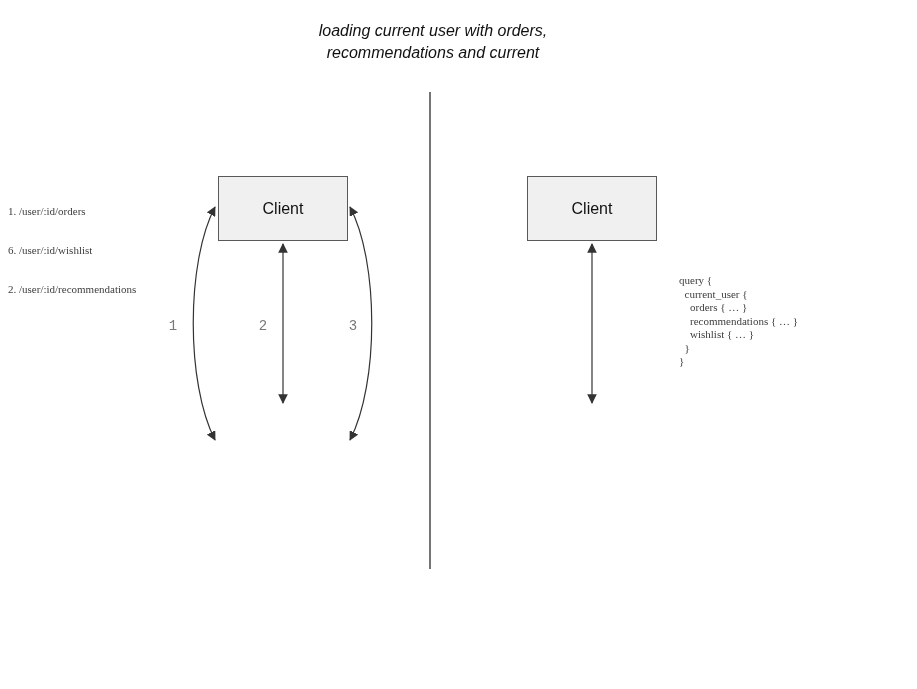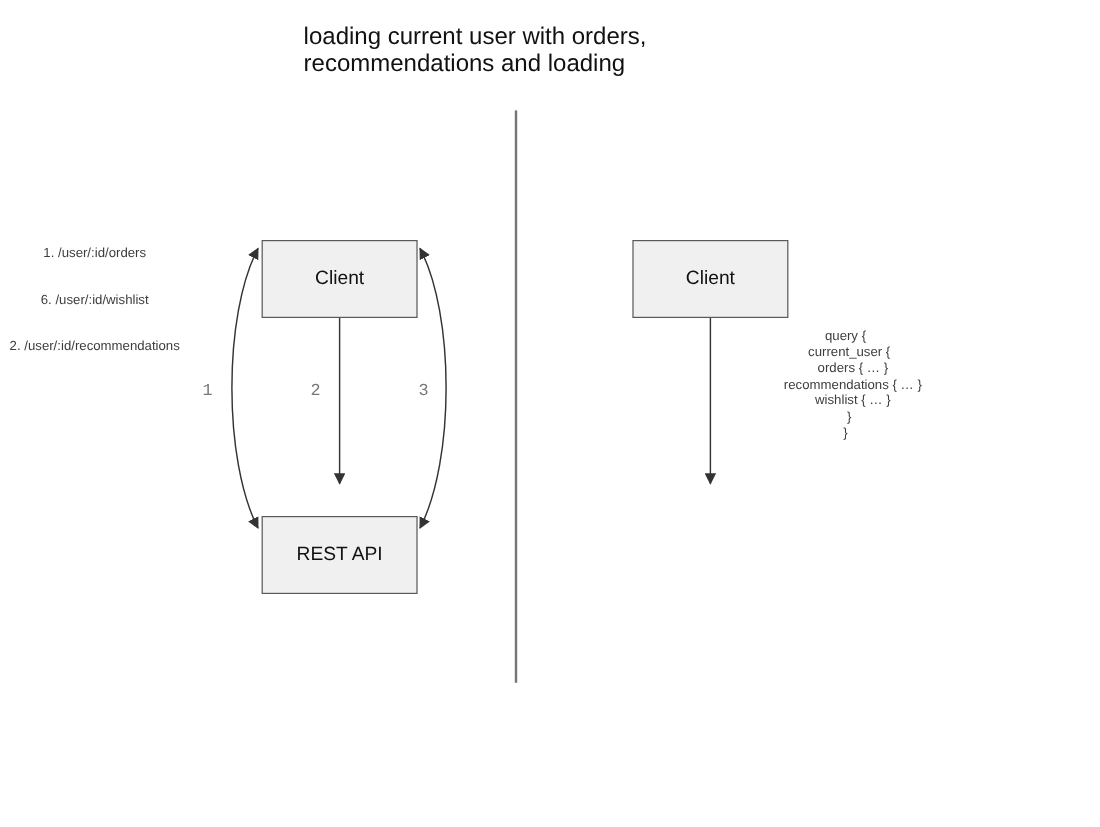--- a/index.html
+++ b/index.html
@@ -19,65 +19,65 @@
     height: 689px;
     background: #ffffff;
     overflow: hidden;
     font-family: "Liberation Sans", sans-serif;
   }
   .title {
     position: absolute;
     left: 253px;
     top: 20px;
     width: 360px;
-    font-size: 20px;
+    text-align: center;
+    font-size: 16px;
     line-height: 22px;
     color: var(--title-text);
+    font-style: italic;
   }
   .divider {
     position: absolute;
     left: 429px;
     top: 92px;
     width: 2px;
     height: 477px;
     background: var(--divider);
   }
   .node-box {
     position: absolute;
     width: 130px;
     height: 65px;
     background: var(--box-fill);
     border: 1.5px solid var(--box-border);
     display: flex;
     align-items: center;
     justify-content: center;
     font-size: 16px;
     color: var(--title-text);
-    margin-top: 24px;
   }
   .box-client-left  { left: 218px; top: 176px; }
   .box-rest-api     { left: 218px; top: 406px; }
   .box-client-right { left: 527px; top: 176px; }
   .box-graphql-api  { left: 527px; top: 406px; }
   .mono {
-    font-family: Liberation Sans, sans-serif;
+    font-family: Liberation Serif, serif;
     color: var(--code-text);
-    text-align: center;
   }
   .endpoint-list {
     position: absolute;
     left: 8px;
     top: 179px;
     font-size: 11px;
     line-height: 13px;
     white-space: pre;
   }
   .query-code {
     position: absolute;
-    left: 641px;
+    left: 679px;
     top: 274px;
     font-size: 11px;
     line-height: 13.5px;
     white-space: pre;
   }
   .arrow-label {
     position: absolute;
     font-family: "Liberation Mono", "DejaVu Sans Mono", monospace;
     font-size: 14px;
     color: var(--label-gray);
@@ -103,21 +103,21 @@
     stroke: none;
   }
 </style>
 </head>
 <body>
 
 <div class="canvas">
 
   <div class="title">
     <div>loading current user with orders,</div>
-    <div>recommendations and loading</div>
+    <div>recommendations and current</div>
   </div>
 
   <div class="divider"></div>
 
   <svg class="arrow-layer" viewBox="0 0 917 689">
     <defs>
       <marker id="arrowhead" viewBox="0 0 10 10" refX="9" refY="5" markerWidth="8" markerHeight="8" orient="auto-start-reverse">
         <path d="M 0 0 L 10 5 L 0 10 z"></path>
       </marker>
     </defs>
@@ -131,23 +131,20 @@
 
   <div class="endpoint-list mono">
     <div>1. /user/:id/orders</div>
     <div>6. /user/:id/wishlist</div>
     <div>2. /user/:id/recommendations</div>
   </div>
 
   <div class="node-box box-client-left">
     <span>Client</span>
   </div>
-  <div class="node-box box-rest-api">
-    <span>REST API</span>
-  </div>
 
   <div class="arrow-label lbl-1">1</div>
   <div class="arrow-label lbl-2">2</div>
   <div class="arrow-label lbl-3">3</div>
 
   <div class="node-box box-client-right">
     <span>Client</span>
   </div>
 
   <pre class="query-code mono">query {

